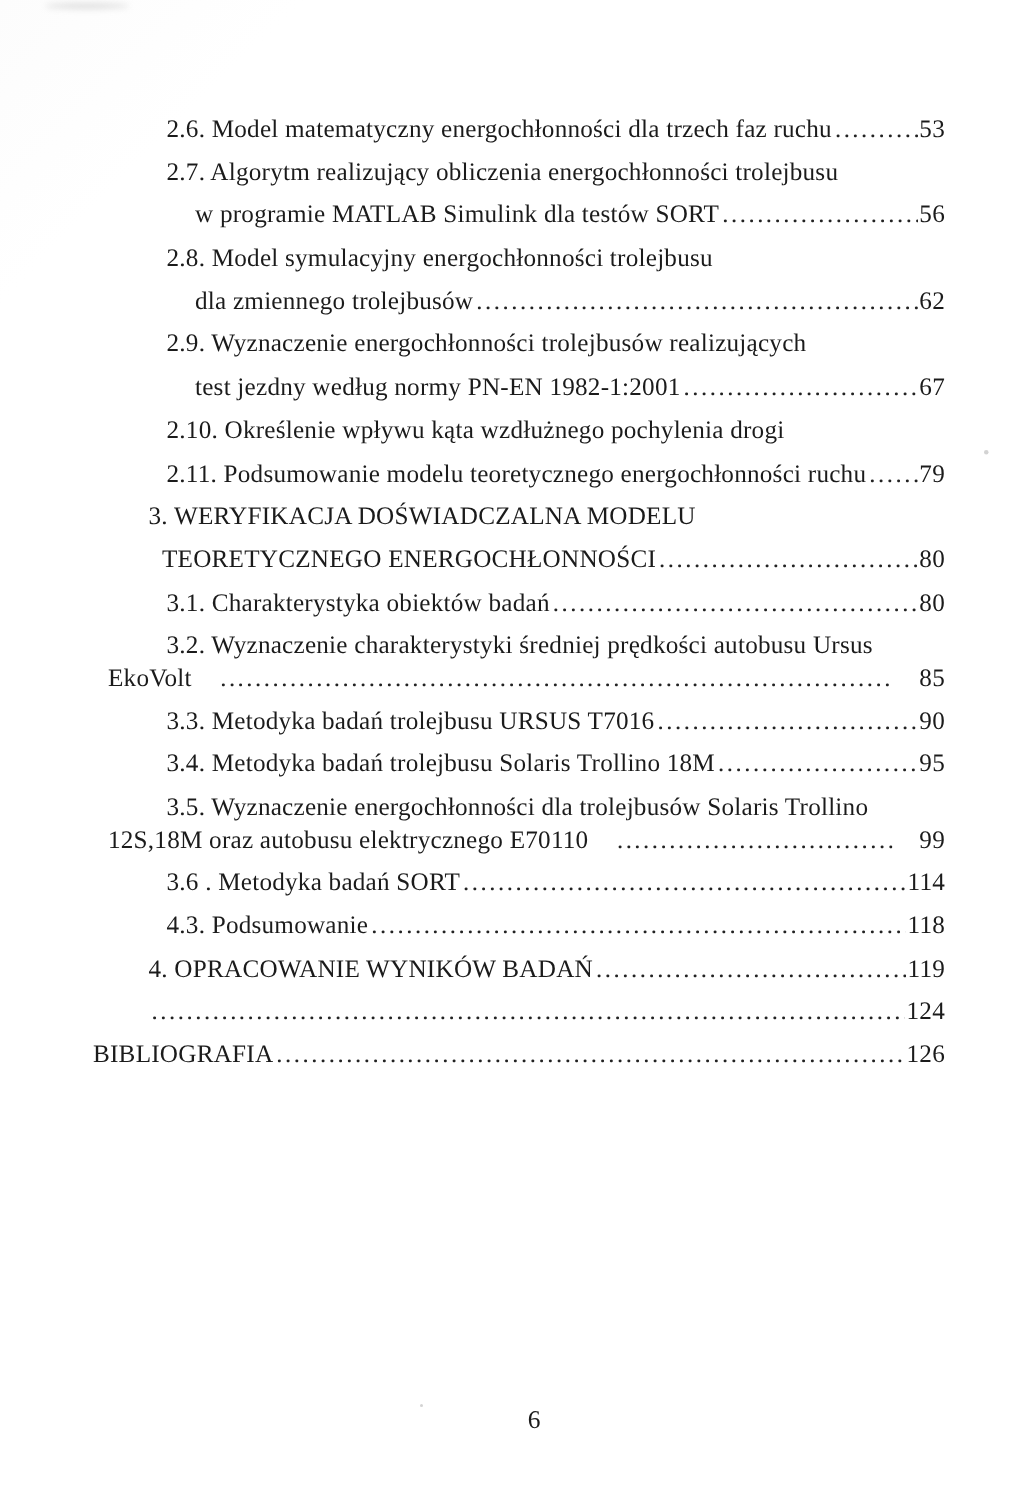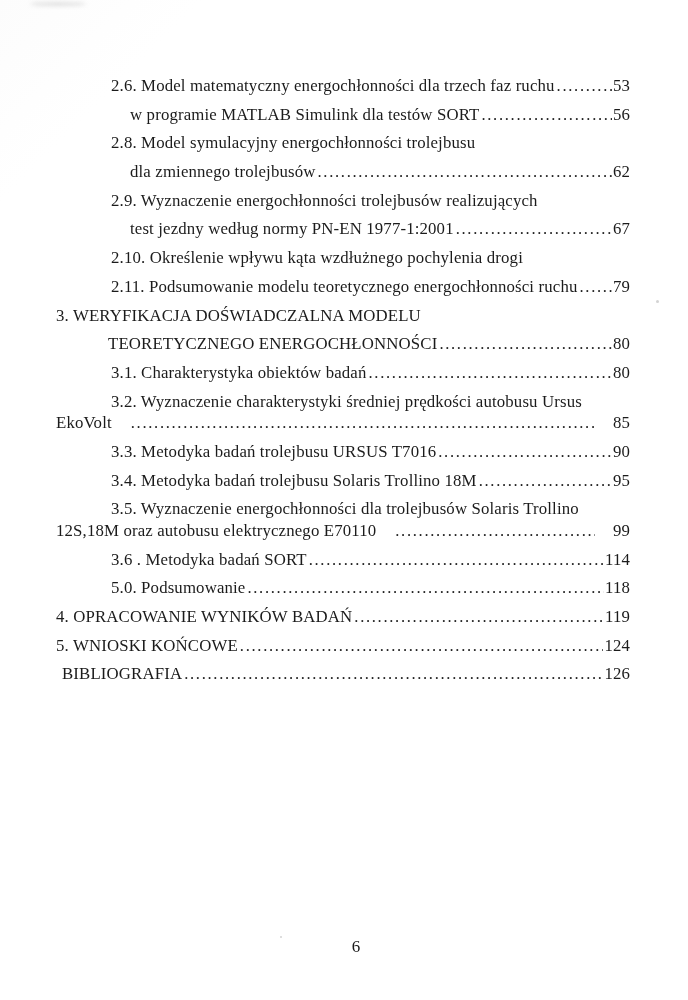--- a/index.html
+++ b/index.html
@@ -50,25 +50,25 @@
     align-items: baseline;
     height: 28.7px;
     line-height: 28.7px;
     font-size: 16.8px;
     letter-spacing: 0.15px;
     white-space: nowrap;
   }
   .toc-row.tight { margin-top: -7px; }
 
   .ind-root         { margin-left: 62px;  }
-  .ind-chapter      { margin-left: 56px;  }
+  .ind-chapter      { margin-left: 99px;  }
   .ind-chapter-cont { margin-left: 108px; align-items: flex-end; }
   .ind-sub          { margin-left: 111px; }
   .ind-cont         { margin-left: 130px; justify-content: center; }
-  .ind-cont2        { margin-left: 56px; gap: 17px; }
+  .ind-cont2        { margin-left: 72px; gap: 17px; }
 
   .toc-text { flex: 0 0 auto; }
   .toc-dots {
     flex: 1 1 auto;
     min-width: 0;
     overflow: hidden;
     white-space: nowrap;
     margin-left: 2px;
     margin-right: 1px;
     color: #222;
@@ -102,38 +102,41 @@
   <div class="smudge"></div>
   <div class="speck s1"></div>
   <div class="speck s2"></div>
 
   <div class="toc">
       <div class="toc-row ind-sub">
         <span class="toc-text">2.6. Model matematyczny energochłonności dla trzech faz ruchu</span>
         <span class="toc-dots"></span>
         <span class="toc-page">53</span>
       </div>
+      <div class="toc-row ind-sub">
+        <span class="toc-text">2.7. Algorytm realizujący obliczenia energochłonności trolejbusu</span>
+      </div>
       <div class="toc-row ind-cont">
         <span class="toc-text">w programie MATLAB Simulink dla testów SORT</span>
         <span class="toc-dots"></span>
         <span class="toc-page">56</span>
       </div>
       <div class="toc-row ind-sub">
         <span class="toc-text">2.8. Model symulacyjny energochłonności trolejbusu</span>
       </div>
       <div class="toc-row ind-cont">
         <span class="toc-text">dla zmiennego trolejbusów</span>
         <span class="toc-dots"></span>
         <span class="toc-page">62</span>
       </div>
       <div class="toc-row ind-sub">
         <span class="toc-text">2.9. Wyznaczenie energochłonności trolejbusów realizujących</span>
       </div>
       <div class="toc-row ind-cont">
-        <span class="toc-text">test jezdny według normy PN-EN 1977-1:2001</span>
+        <span class="toc-text">test jezdny według normy PN-EN 1982-1:2001</span>
         <span class="toc-dots"></span>
         <span class="toc-page">67</span>
       </div>
       <div class="toc-row ind-sub">
         <span class="toc-text">2.10. Określenie wpływu kąta wzdłużnego pochylenia drogi</span>
       </div>
       <div class="toc-row ind-sub">
         <span class="toc-text">2.11. Podsumowanie modelu teoretycznego energochłonności ruchu</span>
         <span class="toc-dots"></span>
         <span class="toc-page">79</span>
@@ -176,31 +179,30 @@
         <span class="toc-text">12S,18M oraz autobusu elektrycznego E70110</span>
         <span class="toc-dots"></span>
         <span class="toc-page">99</span>
       </div>
       <div class="toc-row ind-sub">
         <span class="toc-text">3.6 . Metodyka badań SORT</span>
         <span class="toc-dots"></span>
         <span class="toc-page">114</span>
       </div>
       <div class="toc-row ind-sub">
-        <span class="toc-text">5.0. Podsumowanie</span>
+        <span class="toc-text">4.3. Podsumowanie</span>
         <span class="toc-dots"></span>
         <span class="toc-page">118</span>
       </div>
       <div class="toc-row ind-chapter">
         <span class="toc-text">4. OPRACOWANIE WYNIKÓW BADAŃ</span>
         <span class="toc-dots"></span>
         <span class="toc-page">119</span>
       </div>
       <div class="toc-row ind-chapter">
-        <span class="toc-text">5. WNIOSKI KOŃCOWE</span>
         <span class="toc-dots"></span>
         <span class="toc-page">124</span>
       </div>
       <div class="toc-row ind-root">
         <span class="toc-text">BIBLIOGRAFIA</span>
         <span class="toc-dots"></span>
         <span class="toc-page">126</span>
       </div>
     </div>
 

